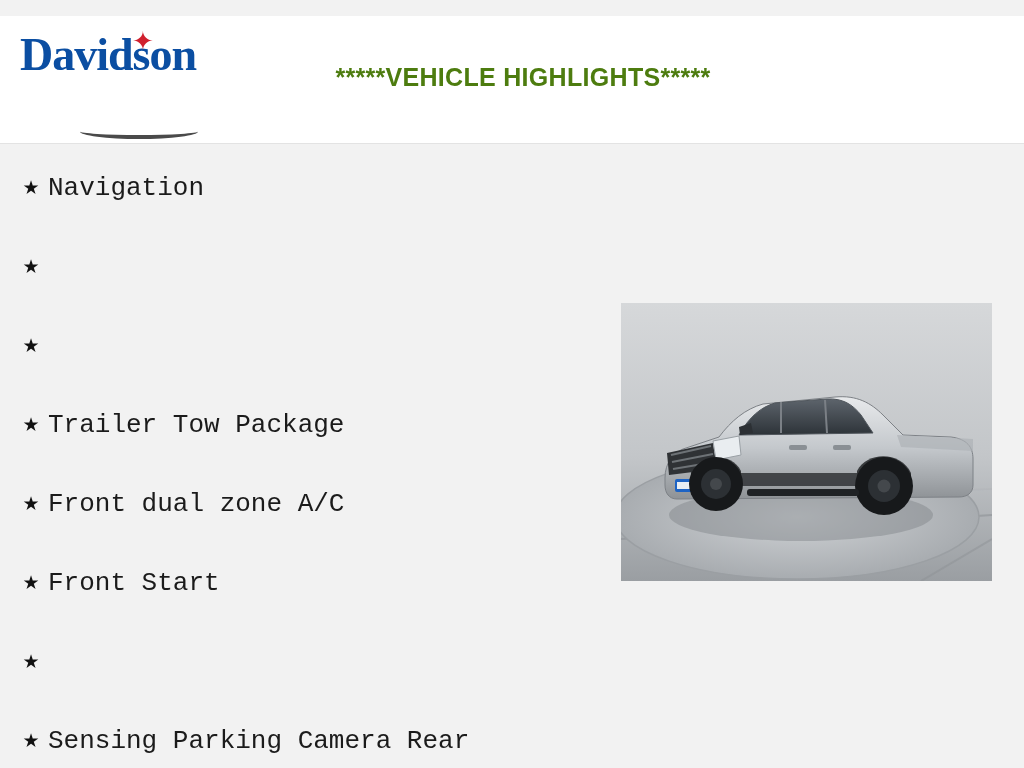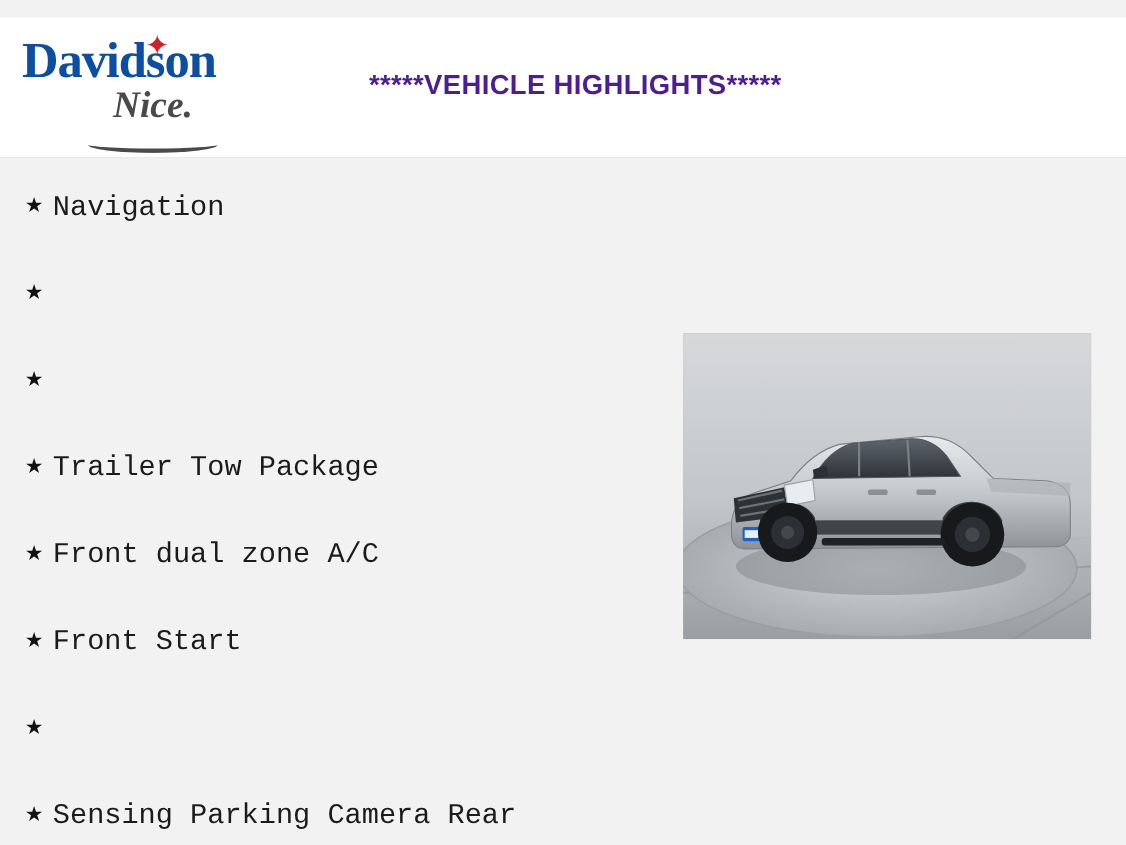--- a/index.html
+++ b/index.html
@@ -72,21 +72,21 @@
     border-radius: 0 0 60% 60% / 0 0 100% 100%;
   }
   .highlights-title {
     position: absolute;
     left: 0;
     top: 47px;
     width: 1024px;
     text-align: center;
     font-size: 25px;
     font-weight: bold;
-    color: #4c1d95;
+    color: #4d7c0f;
     letter-spacing: 0.3px;
     padding-left: 22px;
   }
   
   .features {
     position: absolute;
     left: 0;
     top: 128px;
     width: 620px;
     padding: 20px 0 0 14px;
@@ -126,21 +126,20 @@
 </head>
 <body>
 
 <div class="page">
 
   <div class="header">
 
     <div class="logo-block">
       <div class="logo-main">Davidson</div>
       <div class="logo-star">✦</div>
-      <div class="logo-sub">Nice.</div>
       <div class="logo-swoosh"></div>
     </div>
 
     <div class="highlights-title">*****VEHICLE HIGHLIGHTS*****</div>
   </div>
 
   <ul class="features">
     <li class="feature-item">
       <span class="feature-star">★</span>
       <span class="feature-label">Navigation</span>

